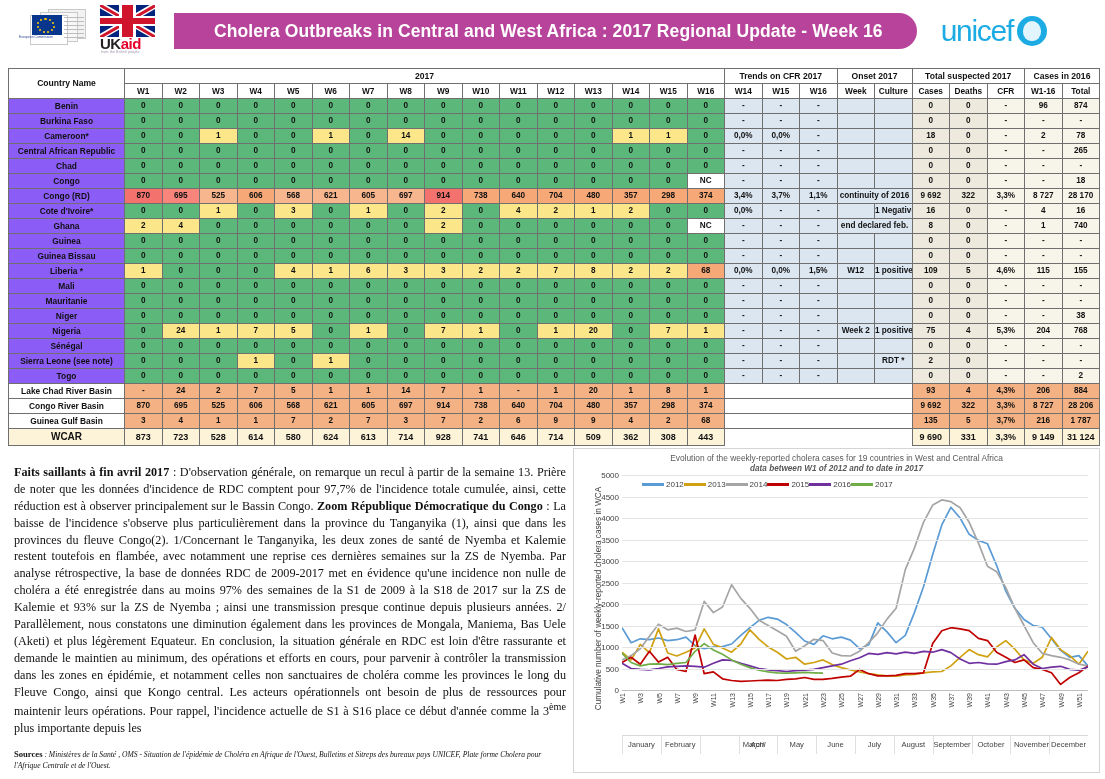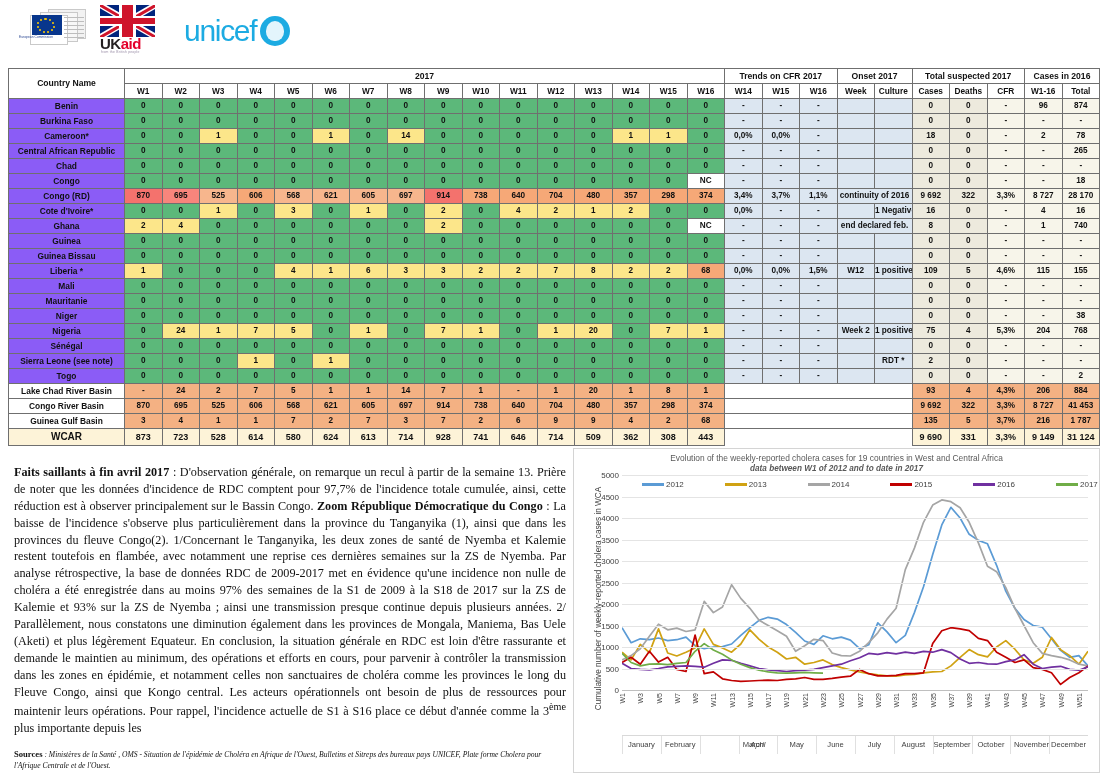--- a/index.html
+++ b/index.html
@@ -227,21 +227,21 @@
     position: absolute; right: 100%; margin-right: 3px;
     font-size: 8px; color: #3f3f3f; transform: translateY(-50%);
     white-space: nowrap;
   }
   .gridline {
     position: absolute; left: 0; width: 100%; height: 1px;
     background: #e4e4e4;
   }
   #legend {
     position: absolute; left: 68px; top: 31px;
-    display: flex; gap: 41px; font-size: 8px; color: #3f3f3f;
+    display: flex; font-size: 8px; color: #3f3f3f;
     align-items: center;
   }
   #legend .lg { display:flex; align-items:center; gap:2px; }
   #legend .sw { width: 22px; height: 2.6px; display:inline-block; }
   #xaxis {
     position: absolute; left: 48px; top: 241px; width: 466px; height: 34px;
     border-top: 1px solid #bfbfbf;
   }
   .xtick {
     position: absolute; top: 2px;
@@ -308,20 +308,23 @@
           <span class="vv"></span>
         <span class="hr"></span>
           <span class="vr"></span>
       </div>
       <div class="uk-text">
         <span class="uk">UK</span><span class="aid">aid</span>
       </div>
       <div class="uk-sub">from the British people</div>
     </div>
 
+    <div id="title-bar">
+      <span class="ttl">Cholera Outbreaks in Central and West Africa : 2017 Regional Update -  Week 16</span>
+    </div>
 
     <div id="unicef">
       <span class="word">unicef</span>
       <span class="emblem">
           <span class="globe"></span>
         </span>
     </div>
   </div>
 
   <div id="table-wrap">
@@ -955,21 +958,21 @@
             <td class="wk">704</td>
             <td class="wk">480</td>
             <td class="wk">357</td>
             <td class="wk">298</td>
             <td class="wk">374</td>
             <td colspan="5" style="background: rgb(255, 255, 255); border-left: 0.7px solid rgb(111, 111, 111);"></td>
             <td class="totc num">9 692</td>
             <td class="totc num">322</td>
             <td class="totc">3,3%</td>
             <td class="c16 num">8 727</td>
-            <td class="c16 num">41 453</td>
+            <td class="c16 num">28 206</td>
           </tr>
           <tr class="basin">
             <td class="cname bold">Guinea Gulf Basin</td>
             <td class="wk">3</td>
             <td class="wk">4</td>
             <td class="wk">1</td>
             <td class="wk">1</td>
             <td class="wk">7</td>
             <td class="wk">2</td>
             <td class="wk">7</td>

